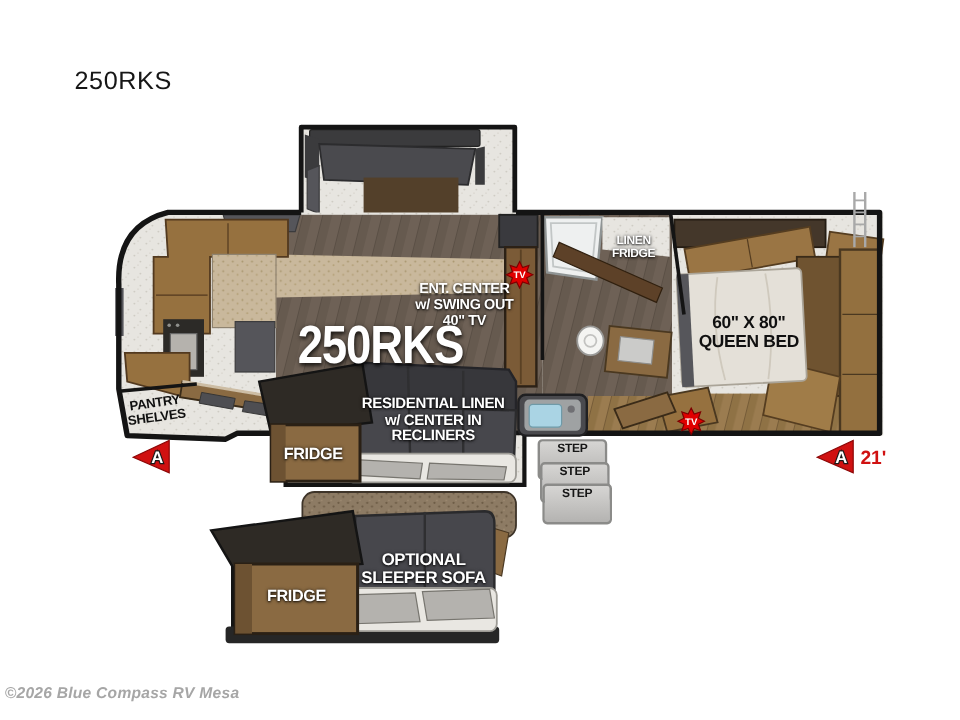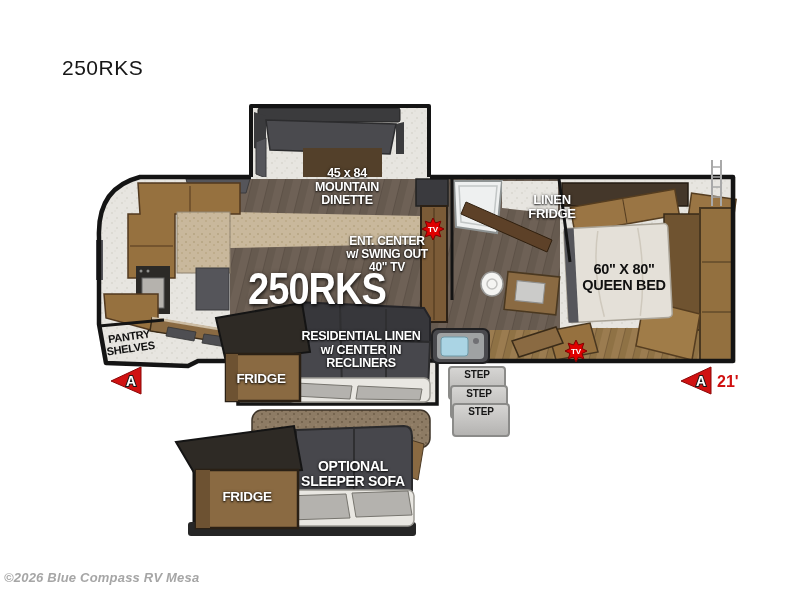--- a/index.html
+++ b/index.html
@@ -209,35 +209,30 @@
       <polygon points="111,381 141,367 141,394" fill="#d01111" stroke="#8c0606" stroke-width="1"></polygon>
       <text x="131" y="386" text-anchor="middle" font-family="Liberation Sans, sans-serif" font-size="14" font-weight="bold" fill="#ffffff" stroke="#1a1a1a" stroke-width="2" paint-order="stroke">A</text>
     </g>
     <g>
       <polygon points="681,381 711,367 711,394" fill="#d01111" stroke="#8c0606" stroke-width="1"></polygon>
       <text x="701" y="386" text-anchor="middle" font-family="Liberation Sans, sans-serif" font-size="14" font-weight="bold" fill="#ffffff" stroke="#1a1a1a" stroke-width="2" paint-order="stroke">A</text>
       <text x="717" y="387" text-anchor="start" font-family="Liberation Sans, sans-serif" font-size="16" font-weight="bold" fill="#d01111">21'</text>
     </g>
   </svg>
 
-  <div class="lbl w" style="left:347px;top:187px;font-size:12.5px;">
-    <span class="ln">45 x 84</span>
-    <span class="ln">MOUNTAIN</span>
-    <span class="ln">DINETTE</span>
-  </div>
 
   <div class="lbl w" style="left:387px;top:254px;font-size:12px;">
     <span class="ln">ENT. CENTER</span>
     <span class="ln">w/ SWING OUT</span>
     <span class="ln">40" TV</span>
   </div>
 
   <div class="lbl w" id="model-big" style="left:317px;top:289px;">250RKS</div>
 
-  <div class="lbl w" style="left:552px;top:207px;font-size:13px;">
+  <div class="lbl w" style="left:528px;top:207px;font-size:10px;">
     <span class="ln">LINEN</span>
     <span class="ln">FRIDGE</span>
   </div>
 
   <div class="lbl b" style="left:624px;top:278px;font-size:14.5px;">
     <span class="ln">60" X 80"</span>
     <span class="ln">QUEEN BED</span>
   </div>
 
   <div class="lbl b" style="left:130px;top:343px;font-size:11px;transform:translate(-50%,-50%) rotate(-8deg);">

